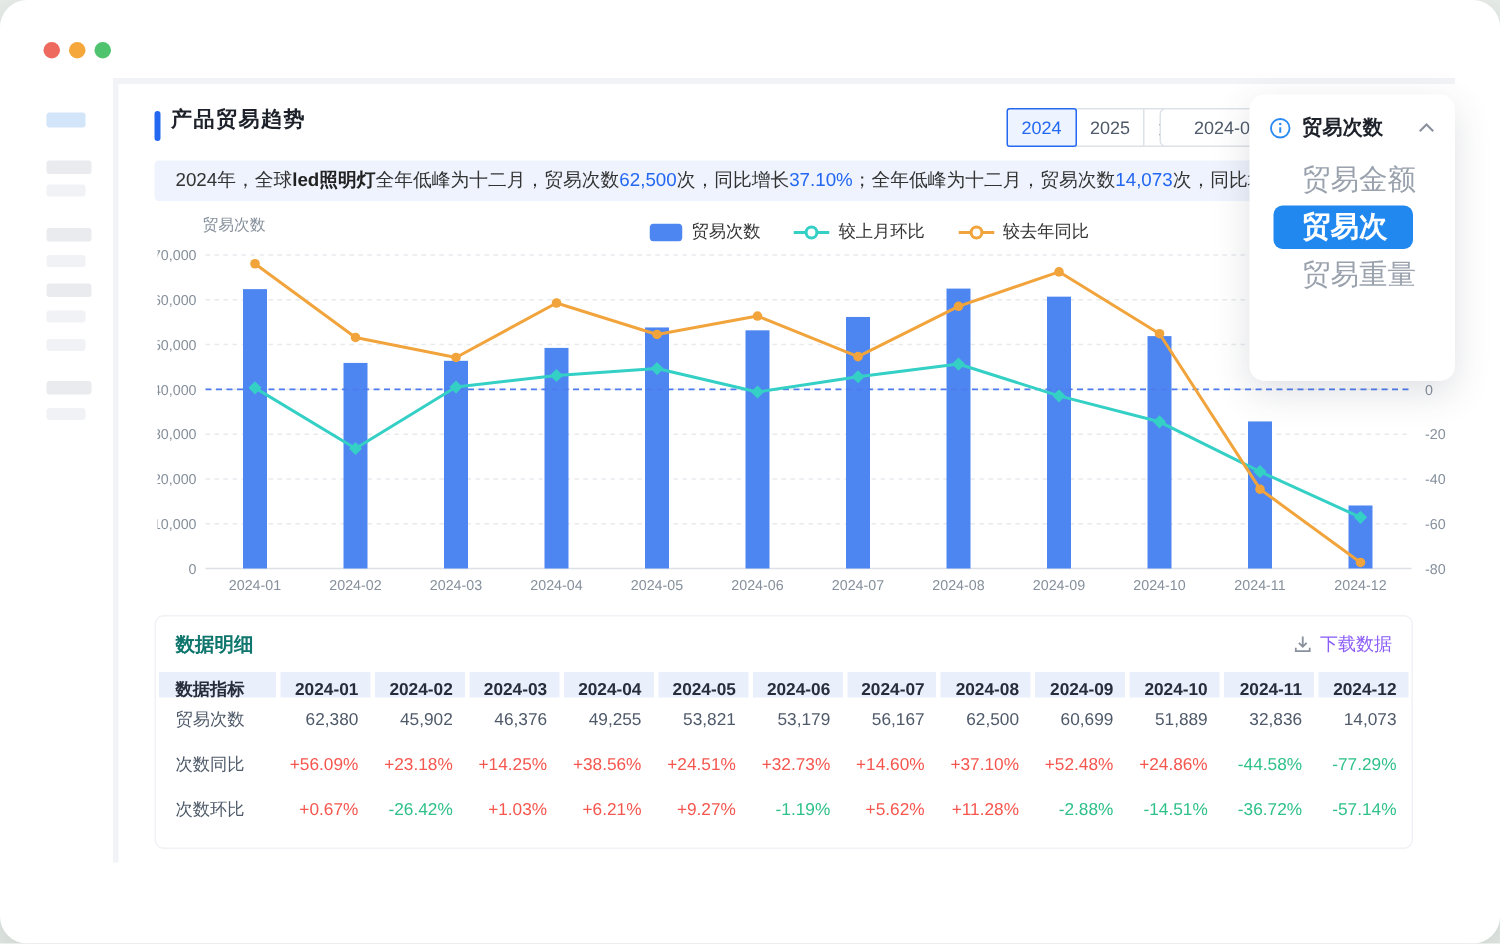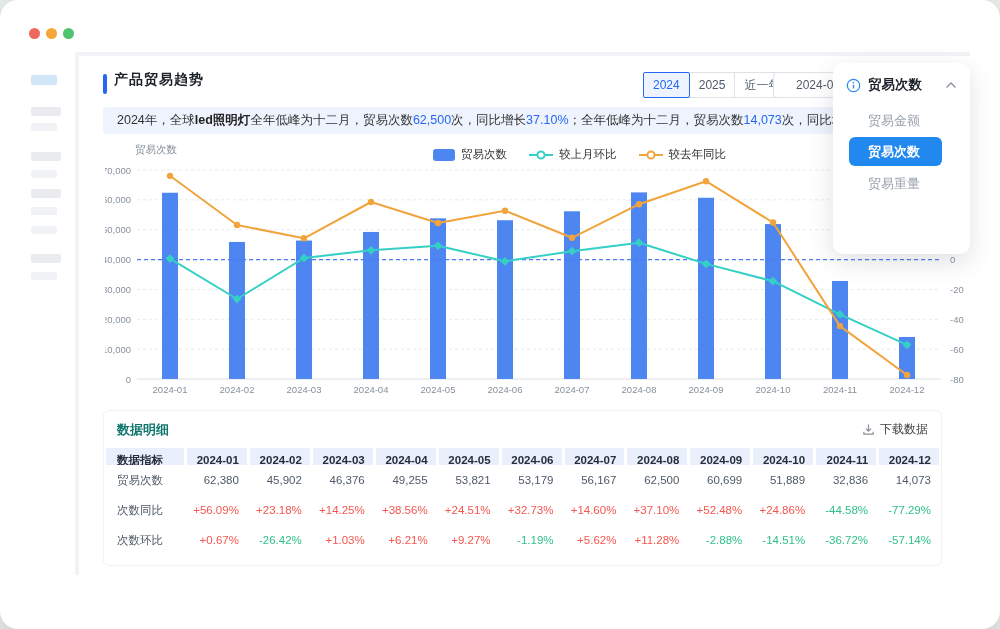--- a/index.html
+++ b/index.html
@@ -22,21 +22,21 @@
   .sk.l { background:#f1f2f5; }
 
   
   .main { position:absolute; left:75px; top:52px; width:895px; height:523px; background:#fff;
           box-shadow:inset 4px 0 0 #f1f3f6, inset 0 4px 0 #f1f3f6; }
 
   .page-header { position:absolute; left:28px; top:19px; right:28px; height:28px; }
   .accent { position:absolute; left:0; top:3px; width:4px; height:20px; background:#2468f2; border-radius:2px; }
   .title { position:absolute; left:11px; top:0; font-size:14px; font-weight:bold; color:#1d2129; letter-spacing:1px; }
 
-  .year-tabs { position:absolute; left:540px; top:1px; display:flex; }
+  .year-tabs { position:absolute; left:568px; top:1px; display:flex; }
   .seg-btn { height:26px; min-width:40px; padding:0 9px; background:#fff; border:1px solid #dde1e8;
              font-size:12px; color:#4e5969; margin-left:-1px; cursor:pointer;
              font-family:inherit; }
   .seg-btn:first-child { border-radius:4px 0 0 4px; margin-left:0; }
   .seg-btn:last-child { border-radius:0 4px 4px 0; }
   .seg-btn.sel { border-color:#2468f2; color:#2468f2; background:#edf4ff; position:relative; z-index:1; border-radius:2px; }
 
   .date-range { position:absolute; left:670px; top:1px; width:160px; height:26px; border:1px solid #dde1e8;
                 border-radius:4px; display:flex; align-items:center; justify-content:center; gap:7px;
                 font-size:12px; color:#4e5969; background:#fff; cursor:pointer; }
@@ -52,38 +52,38 @@
   .axis-name { position:absolute; left:60px; top:91px; font-size:10.5px; color:#86909c; }
   .legend { position:absolute; left:358px; top:95px; display:flex; gap:22px; align-items:center; }
   .legend-item { display:flex; align-items:center; gap:6px; font-size:11.5px; color:#333; cursor:pointer; }
   #trend-chart { position:absolute; left:30px; top:106px; }
 
   
   .table-card { position:absolute; left:28px; right:28px; top:358px; height:156px; background:#fff;
                 border:1px solid #f1f2f5; border-radius:6px; }
   .table-head { height:37px; display:flex; align-items:center; justify-content:space-between; padding:0 13px; }
   .table-title { font-size:13px; font-weight:bold; color:#0f766e; }
-  .download-btn { display:flex; align-items:center; gap:5px; font-size:12px; color:#404040;
+  .download-btn { display:flex; align-items:center; gap:5px; font-size:12px; color:#8b5cf6;
                   background:none; border:none; cursor:pointer; font-family:inherit; }
   .grid-row { display:grid; grid-template-columns:78px repeat(12,1fr); column-gap:3px; padding:0 2px; }
   .grid-row.head .cell { background:#e9effb; font-weight:bold; color:#272e3b; height:17px; line-height:25px; font-size:11.5px; }
   .cell { font-size:11.5px; text-align:right; padding-right:8px; height:30px; line-height:30px; color:#4e5969;
           overflow:hidden; white-space:nowrap; }
   .cell.lab { text-align:left; padding-left:11px; }
   .cell.up { color:#f5564e; }
   .cell.down { color:#2fc189; }
 
   
   .dropdown { position:absolute; left:833px; top:63px; width:137px; height:191px; background:#fff;
               border-radius:10px; box-shadow:0 8px 24px rgba(60,70,90,.16); z-index:10; padding-top:13px; }
   .dd-head { display:flex; align-items:center; padding:0 13px 9px 13px; cursor:pointer; }
   .dd-head .lbl { font-size:13.5px; font-weight:bold; color:#1d2129; margin-left:7px; }
   .dd-head svg.chev { margin-left:auto; }
   .dd-list { padding-top:3px; }
-  .dd-item { height:29px; line-height:29px; font-size:13px; color:#9aa2ad; padding-left:35px;
+  .dd-item { height:29px; line-height:29px; font-size:19px; color:#9aa2ad; padding-left:35px;
              margin-bottom:2px; cursor:pointer; }
   .dd-item.sel { background:#2188f0; color:#fff; font-weight:bold; border-radius:6px;
                  margin:1px 28px 3px 16px; padding-left:19px; }
 </style>
 </head>
 <body>
 
 <div class="window">
 
   <div class="traffic">

